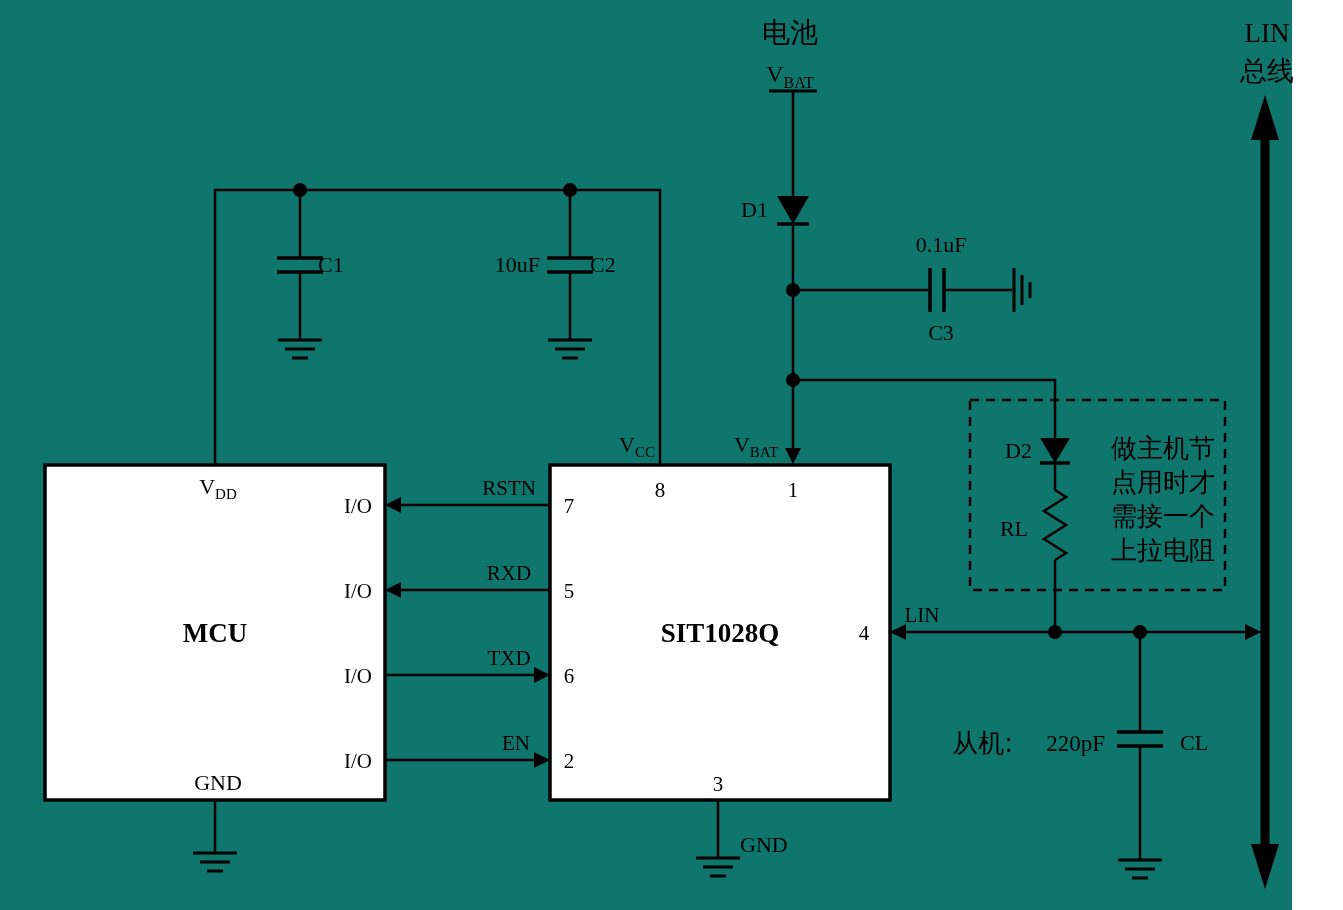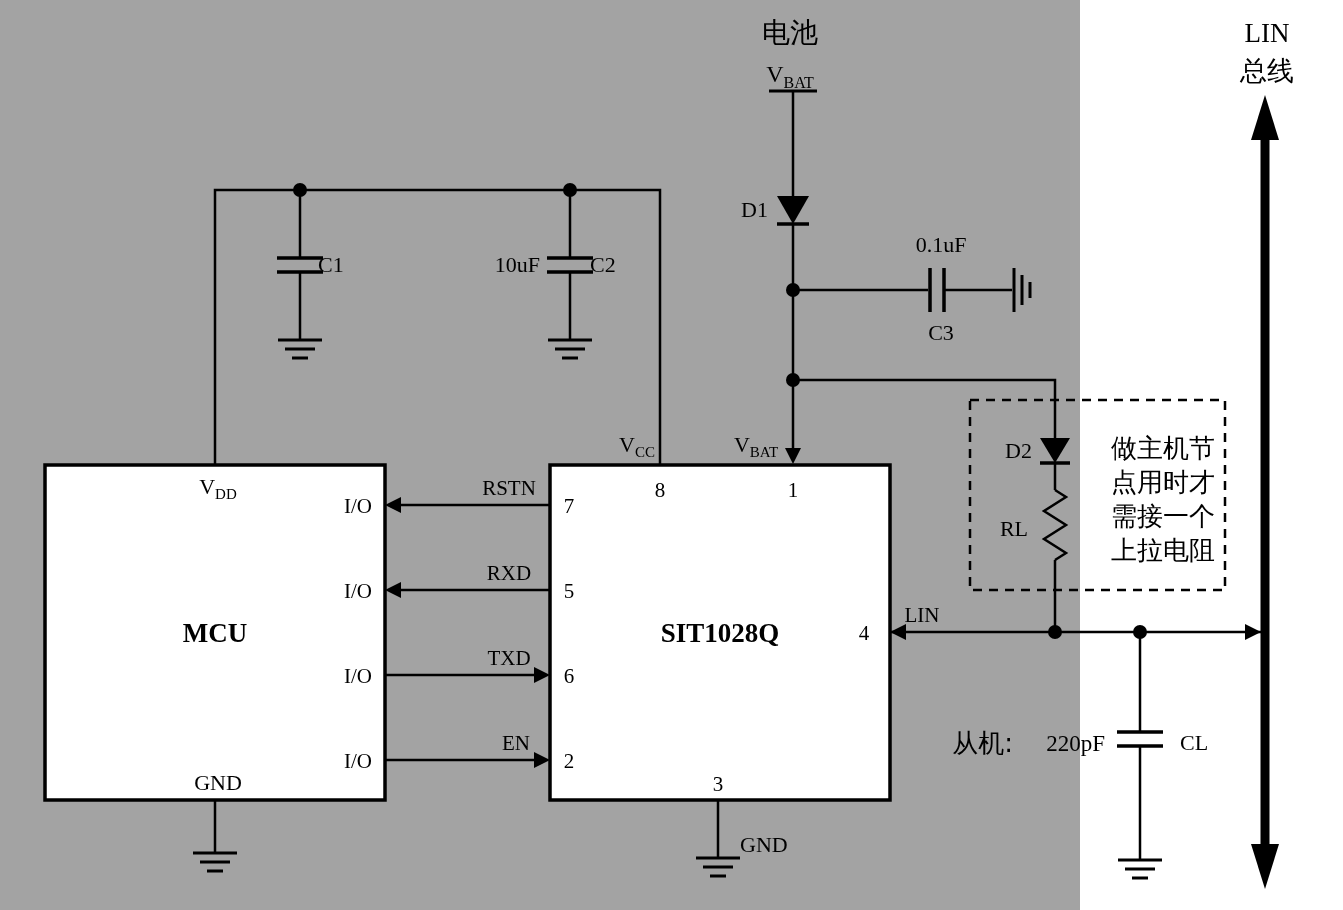--- a/index.html
+++ b/index.html
@@ -1,19 +1,19 @@
 <!DOCTYPE html>
 <html><head>
 <meta charset="utf-8">
 <style>
   html,body{margin:0;padding:0;background:#ffffff;}
   .canvas{
     position:relative;
-    width:1080px;height:910px;
-    background:#a3a3a3;
+    width:1292px;height:910px;
+    background:#0f766e;
     font-family:"Liberation Serif","DejaVu Serif",serif;
   }
   svg{display:block;}
   text{fill:#000000;font-family:"Liberation Serif","DejaVu Serif",serif;}
   .cjk{font-family:"DejaVu Sans","Liberation Sans",sans-serif;}
   .bold{font-weight:bold;}
 </style>
 </head>
 <body>
 

